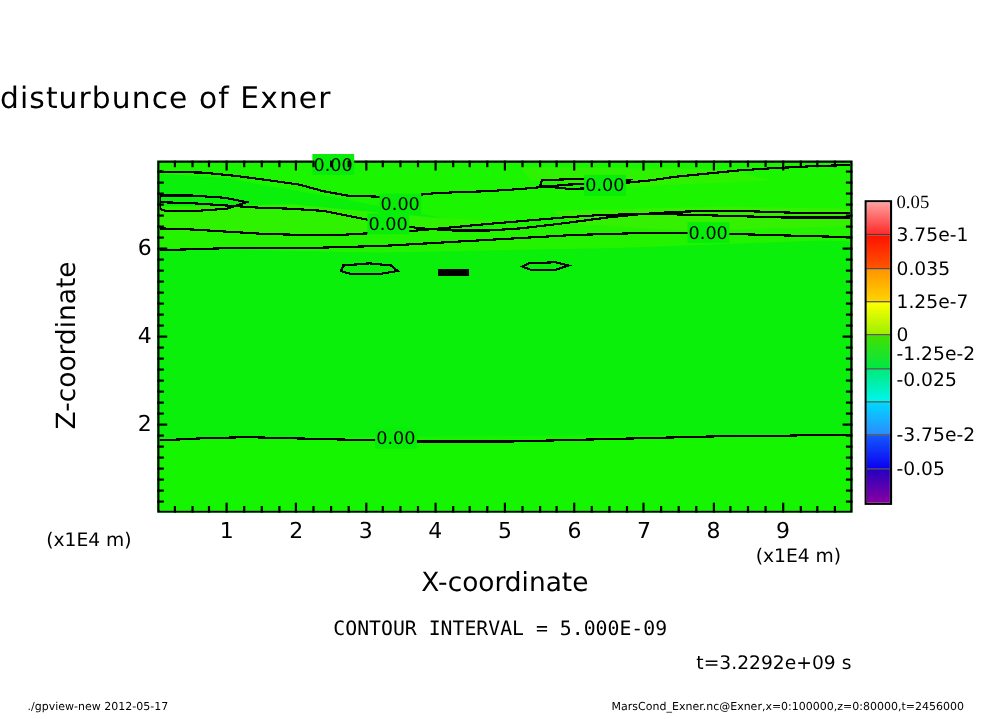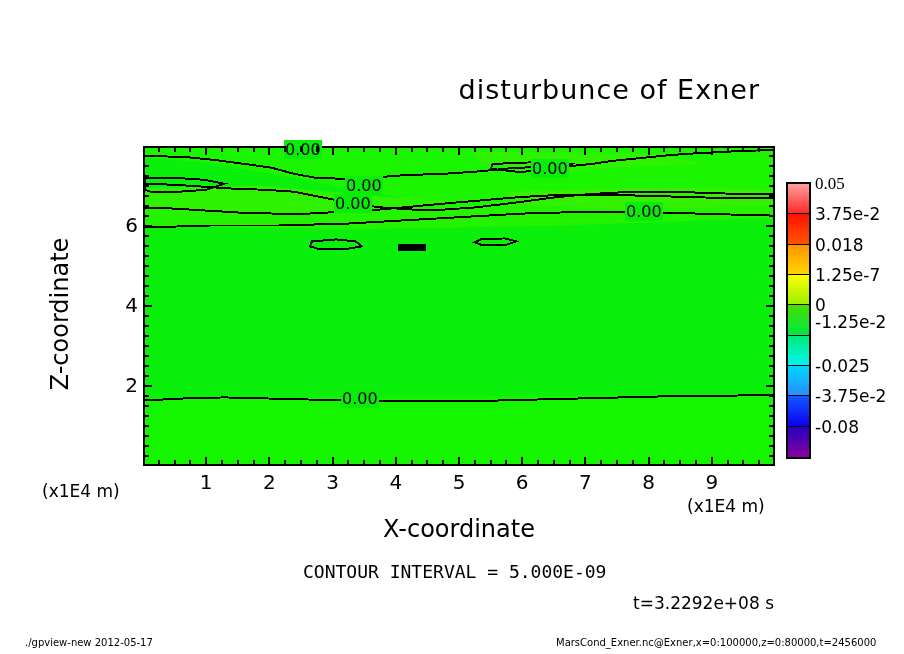--- a/index.html
+++ b/index.html
@@ -5,21 +5,21 @@
   html,body{margin:0;padding:0;}
   body{
     width:904px;height:654px;background:#ffffff;
     font-family:"DejaVu Sans",sans-serif;
     position:relative;overflow:hidden;
   }
   .abs{position:absolute;}
 
   
   #plot-title{
-    left:0;top:74px;width:760px;text-align:right;
+    left:0;top:74px;width:760px;text-align:left;
     font-size:27px;letter-spacing:1px;color:#000;
     font-family:"DejaVu Sans",sans-serif;
   }
 
   
   #plot-frame{
     left:143px;top:146px;width:632px;height:320px;
     border:2px solid #000;box-sizing:border-box;
     background:#00f000;overflow:hidden;
   }
@@ -312,27 +312,27 @@
     <div class="cb-band" style="height: 30.3333px; background: linear-gradient(rgb(255, 149, 0), rgb(255, 212, 0));"></div>
     <div class="cb-band" style="height: 30.3333px; background: linear-gradient(rgb(255, 255, 0), rgb(156, 240, 0));"></div>
     <div class="cb-band" style="height: 30.3333px; background: linear-gradient(rgb(68, 224, 0), rgb(0, 232, 68));"></div>
     <div class="cb-band" style="height: 30.3333px; background: linear-gradient(rgb(0, 235, 122), rgb(0, 245, 239));"></div>
     <div class="cb-band" style="height: 30.3333px; background: linear-gradient(rgb(0, 216, 255), rgb(42, 140, 255));"></div>
     <div class="cb-band" style="height: 30.3333px; background: linear-gradient(rgb(19, 88, 255), rgb(11, 0, 239));"></div>
     <div class="cb-band" style="height: 30.3333px; background: linear-gradient(rgb(38, 0, 192), rgb(136, 0, 160));"></div>
   </div>
 <div id="colorbar-labels">
     <div class="cb-tick-label" style="top: 184px; font-family: Liberation Serif, serif;">0.05</div>
-    <div class="cb-tick-label" style="top: 214.333px;">3.75e-2</div>
-    <div class="cb-tick-label" style="top: 244.667px;">0.018</div>
+    <div class="cb-tick-label" style="top: 214.333px;">3.75e-1</div>
+    <div class="cb-tick-label" style="top: 244.667px;">0.035</div>
     <div class="cb-tick-label" style="top: 275px;">1.25e-7</div>
     <div class="cb-tick-label" style="top: 305.333px;">0</div>
     <div class="cb-tick-label" style="top: 322px;">-1.25e-2</div>
-    <div class="cb-tick-label" style="top: 366px; text-align: right;">-0.025</div>
+    <div class="cb-tick-label" style="top: 346px; text-align: right;">-0.025</div>
     <div class="cb-tick-label" style="top: 396.333px;">-3.75e-2</div>
-    <div class="cb-tick-label" style="top: 426.667px;">-0.08</div>
+    <div class="cb-tick-label" style="top: 426.667px;">-0.05</div>
   </div>
 
 <div class="abs" id="contour-interval">CONTOUR INTERVAL = 5.000E-09</div>
-<div class="abs" id="time-stamp">t=3.2292e+08 s</div>
+<div class="abs" id="time-stamp">t=3.2292e+09 s</div>
 
 <div class="abs" id="footer-left">./gpview-new  2012-05-17</div>
 <div class="abs" id="footer-right">MarsCond_Exner.nc@Exner,x=0:100000,z=0:80000,t=2456000</div>
 
 </body></html>

